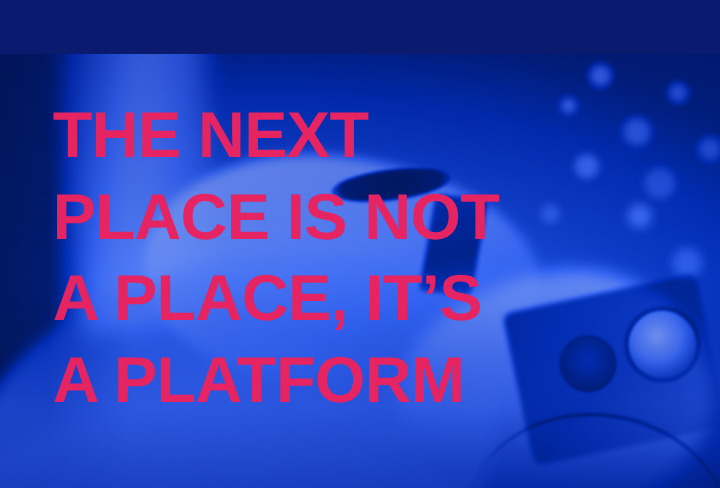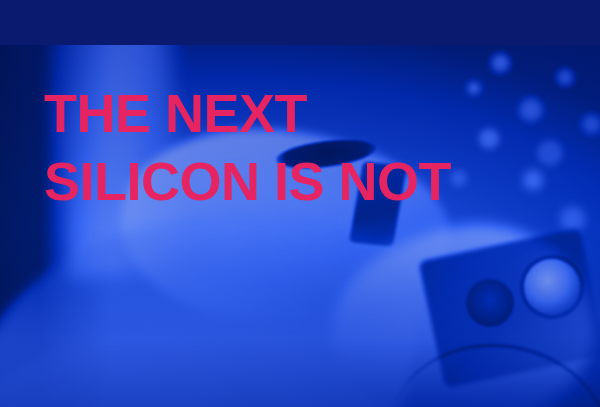--- a/index.html
+++ b/index.html
@@ -218,16 +218,18 @@
     <div class="ly bg-dial2"></div>
     <div class="ly bg-dial1"></div>
     <div class="ly bg-cable"></div>
     <div class="ly bottom-shade"></div>
     <div class="ly duotone-cool"></div>
     <div class="ly duotone"></div>
   </div>
 
   <div class="headline">
     <span class="line">THE NEXT</span>
-    <span class="line">SILICON IS NOT</span>
+    <span class="line">PLACE IS NOT</span>
+    <span class="line">A PLACE, IT’S</span>
+    <span class="line">A PLATFORM</span>
   </div>
 
 </div>
 
 </body></html>

